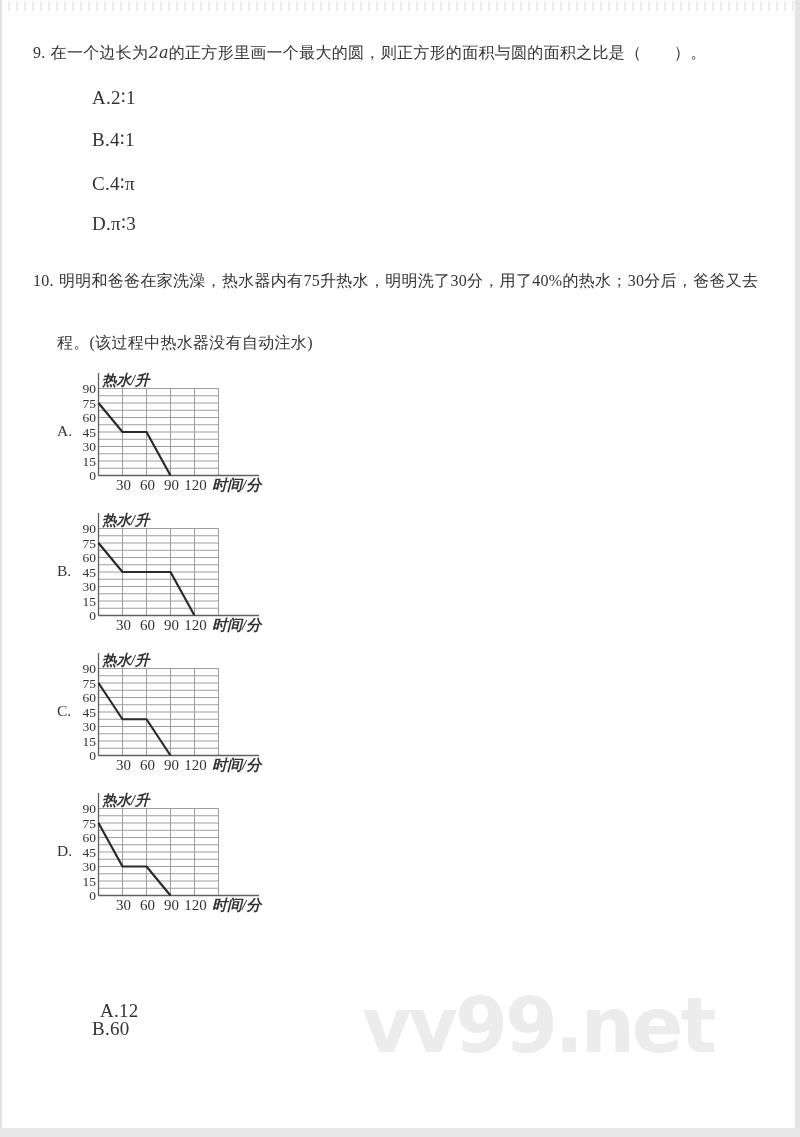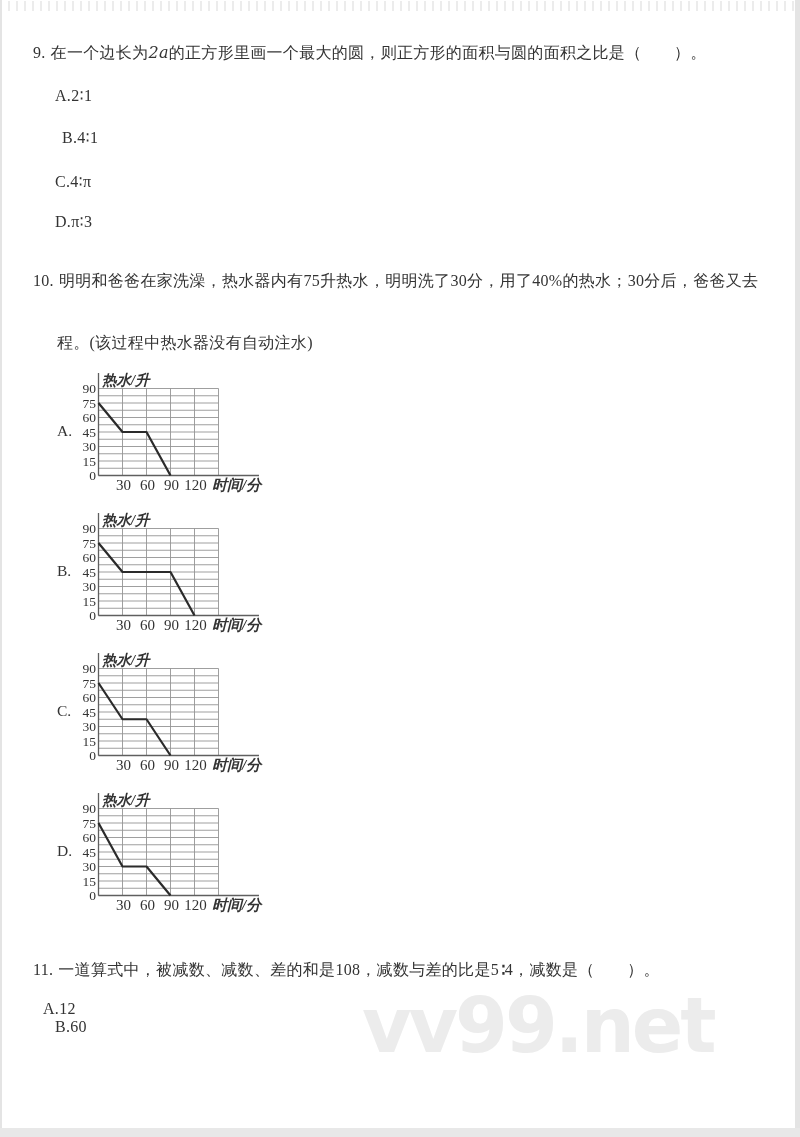--- a/index.html
+++ b/index.html
@@ -4,21 +4,21 @@
 <style>
   html,body{margin:0;padding:0;background:#ffffff;}
   .page{
     position:relative;width:800px;height:1137px;background:#fff;overflow:hidden;
     font-family:"Liberation Serif","DejaVu Serif",serif;color:#333;
   }
   .abs{position:absolute;}
   .qline{font-size:16px;white-space:nowrap;letter-spacing:.3px;line-height:18px;}
   .qnum{margin-right:5px;}
   .math{font-style:italic;font-family:"DejaVu Serif",serif;}
-  .opt{font-size:16px;white-space:nowrap;letter-spacing:.3px;}
+  .opt{font-size:19px;white-space:nowrap;letter-spacing:.3px;margin-left:37px;}
   .chart{width:230px;height:129px;}
   .chart-opt{position:absolute;left:-3px;top:52px;font-size:15.5px;}
   .watermark{
     font-family:"DejaVu Sans",sans-serif;font-weight:bold;font-size:76px;
     color:#ececec;letter-spacing:-3px;line-height:1;user-select:none;
   }
   .perf-top{
     left:0;top:1px;width:100%;height:10px;
     background:repeating-linear-gradient(90deg,#ececec 0 2px,#ffffff 2px 8px);
   }
@@ -32,21 +32,21 @@
 <div class="page">
 
   <div class="abs perf-top"></div>
   <div class="abs edge-left"></div>
   <div class="abs edge-right"></div>
 
   <div class="abs qline" style="left:33px;top:44px">
     <span class="qnum">9.</span><span>在一个边长为</span><span class="math">2a</span><span>的正方形里画一个最大的圆，则正方形的面积与圆的面积之比是（　　）。</span>
   </div>
   <div class="abs opt" style="left:55px;top:86px">A.2∶1</div>
-  <div class="abs opt" style="left:62px;top:128px">B.4∶1</div>
+  <div class="abs opt" style="left:55px;top:128px">B.4∶1</div>
   <div class="abs opt" style="left:55px;top:172px">C.4∶π</div>
   <div class="abs opt" style="left:55px;top:212px">D.π∶3</div>
 
   <div class="abs qline" style="left:33px;top:272px">
     <span class="qnum">10.</span><span>明明和爸爸在家洗澡，热水器内有75升热水，明明洗了30分，用了40%的热水；30分后，爸爸又去</span>
   </div>
   <div class="abs qline" style="left:57px;top:334px">程。(该过程中热水器没有自动注水)</div>
 
   <div class="abs chart" style="left:60px;top:370px">
     <span class="chart-opt">A.</span>
@@ -210,22 +210,19 @@
         <text x="36" y="110.3" text-anchor="end" font-size="13.5" font-family="Liberation Serif, DejaVu Serif, serif" fill="#333">0</text>
         <text x="63.5" y="120" text-anchor="middle" font-size="15" font-family="Liberation Serif, DejaVu Serif, serif" fill="#333">30</text>
         <text x="87.5" y="120" text-anchor="middle" font-size="15" font-family="Liberation Serif, DejaVu Serif, serif" fill="#333">60</text>
         <text x="111.5" y="120" text-anchor="middle" font-size="15" font-family="Liberation Serif, DejaVu Serif, serif" fill="#333">90</text>
         <text x="135.5" y="120" text-anchor="middle" font-size="15" font-family="Liberation Serif, DejaVu Serif, serif" fill="#333">120</text>
         <text x="42" y="14.5" font-size="14.5" font-style="italic" font-weight="600" font-family="Liberation Serif, DejaVu Serif, serif" fill="#333">热水/升</text>
         <text x="152" y="120" font-size="15" font-style="italic" font-weight="600" font-family="Liberation Serif, DejaVu Serif, serif" fill="#333">时间/分</text>
         <polyline fill="none" stroke="#2b2b2b" stroke-width="2.2" stroke-linejoin="round" points="38.5,33 62.5,76.5 86.5,76.5 110.5,105.5"></polyline>
       </svg></div>
 
-  <div class="abs qline" style="left:33px;top:961px">
-    <span class="qnum">11.</span><span>一道算式中，被减数、减数、差的和是108，减数与差的比是5∶4，减数是（　　）。</span>
-  </div>
-  <div class="abs opt" style="left:43px;top:1000px">A.12</div>
+  <div class="abs opt" style="left:63px;top:1000px">A.12</div>
   <div class="abs opt" style="left:55px;top:1018px">B.60</div>
 
   <div class="abs watermark" style="left:362px;top:988px">vv99.net</div>
 
   <div class="abs strip-bottom"></div>
 </div>
 
 </body></html>

